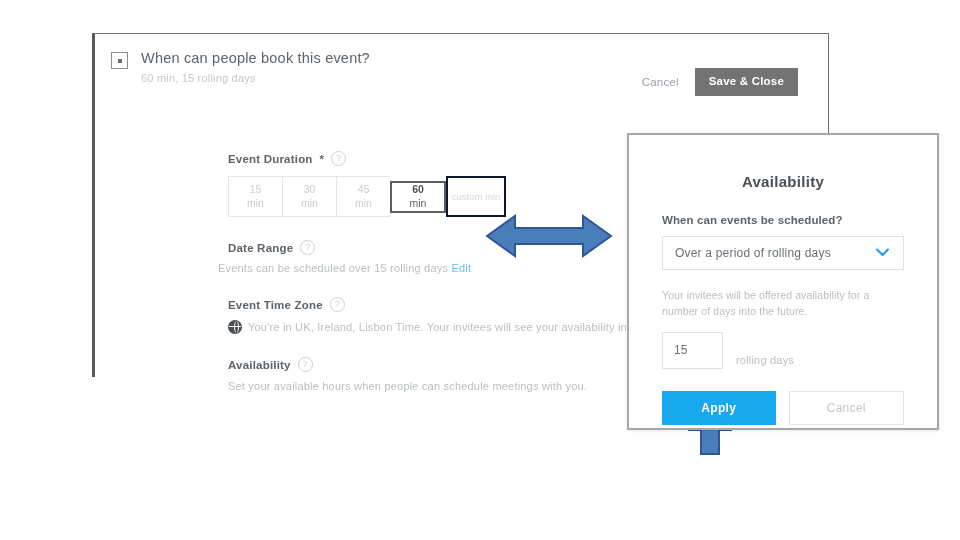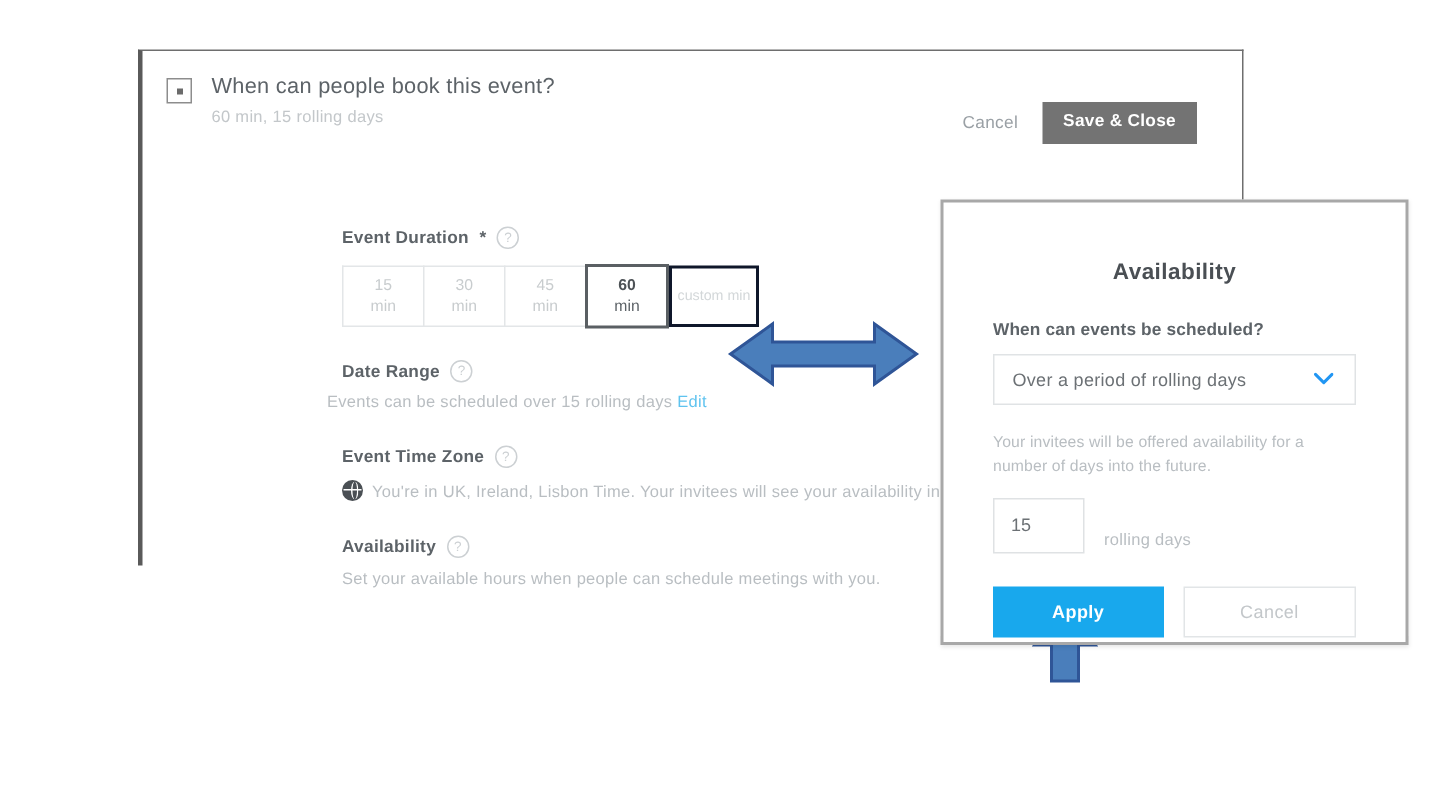--- a/index.html
+++ b/index.html
@@ -170,21 +170,21 @@
     cursor: pointer;
     line-height: 1.25;
   }
   .dur-opt .num { font-weight: normal; }
   .dur-opt.selected {
     border: 2px solid #5a5f63;
     color: #5d6368;
     position: relative;
     z-index: 2;
     width: 56px;
-    height: 43px;
+    height: 32px;
   }
   .dur-opt.selected .num { font-weight: bold; color: #4d5256; }
   .dur-opt.custom {
     width: 60px;
     border: 2px solid #0f172a;
     font-size: 9.5px;
     color: #d3d7d9;
   }
 
   

